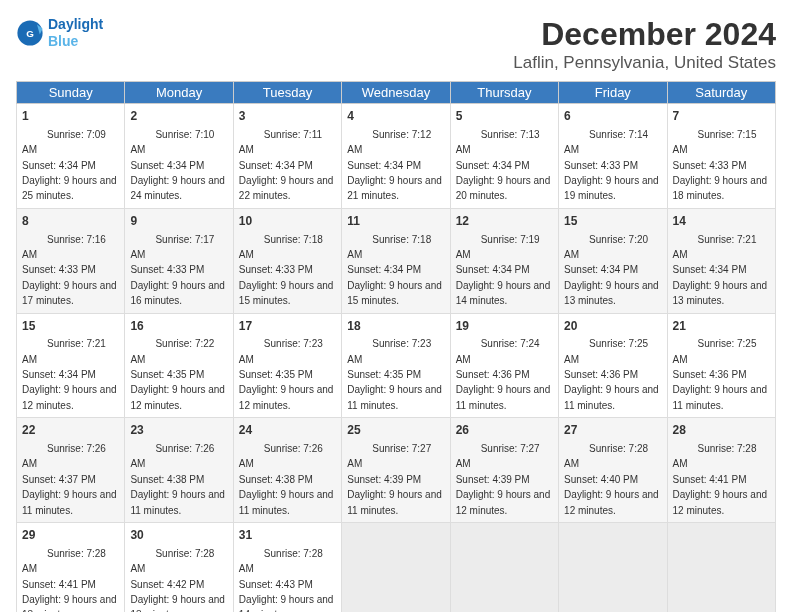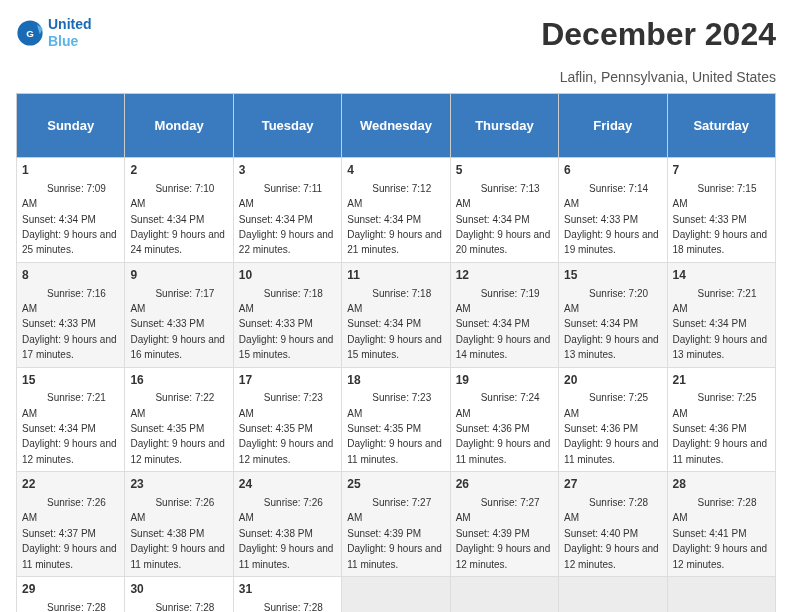--- a/index.html
+++ b/index.html
@@ -34,36 +34,35 @@
     }
     .title-area {
       text-align: right;
     }
     .month-title {
       font-size: 32px;
       font-weight: bold;
       color: #333;
     }
     .location {
-      font-size: 14px;
+      font-size: 17px;
       color: #555;
-      margin-top: 16px;
     }
     table {
       width: 100%;
       border-collapse: collapse;
       font-size: 11px;
     }
     thead tr th {
       background: #3a7bbf;
       color: #fff;
       text-align: center;
-      padding: 24px 4px;
+      padding: 3px 4px;
       font-size: 13px;
-      font-weight: bold;
+      font-weight: normal;
       border: 1px solid #ccc;
     }
     tbody tr td {
       vertical-align: top;
       padding: 4px 5px;
       border: 1px solid #ddd;
       min-height: 70px;
       height: 80px;
       width: calc(100%/7);
       background: #fff;
@@ -92,21 +91,21 @@
 <body>
 
 <div class="header-area">
   <div class="logo">
     <svg class="logo-icon" viewBox="0 0 40 40" xmlns="http://www.w3.org/2000/svg">
       <circle cx="20" cy="20" r="18" fill="#1a6bb5"></circle>
       <text x="20" y="26" text-anchor="middle" fill="white" font-size="14" font-weight="bold">G</text>
       <polygon points="30,8 38,14 34,22" fill="#5ab4e8"></polygon>
     </svg>
     <div class="logo-text">
-      <div><span>United</span></div>
+      <div><span>Daylight</span></div>
       <div><span style="color:#5ab4e8;">Blue</span></div>
     </div>
   </div>
   <div class="title-area">
     <div class="month-title">December 2024</div>
     <div class="location">Laflin, Pennsylvania, United States</div>
   </div>
 </div>
 
 <table>

